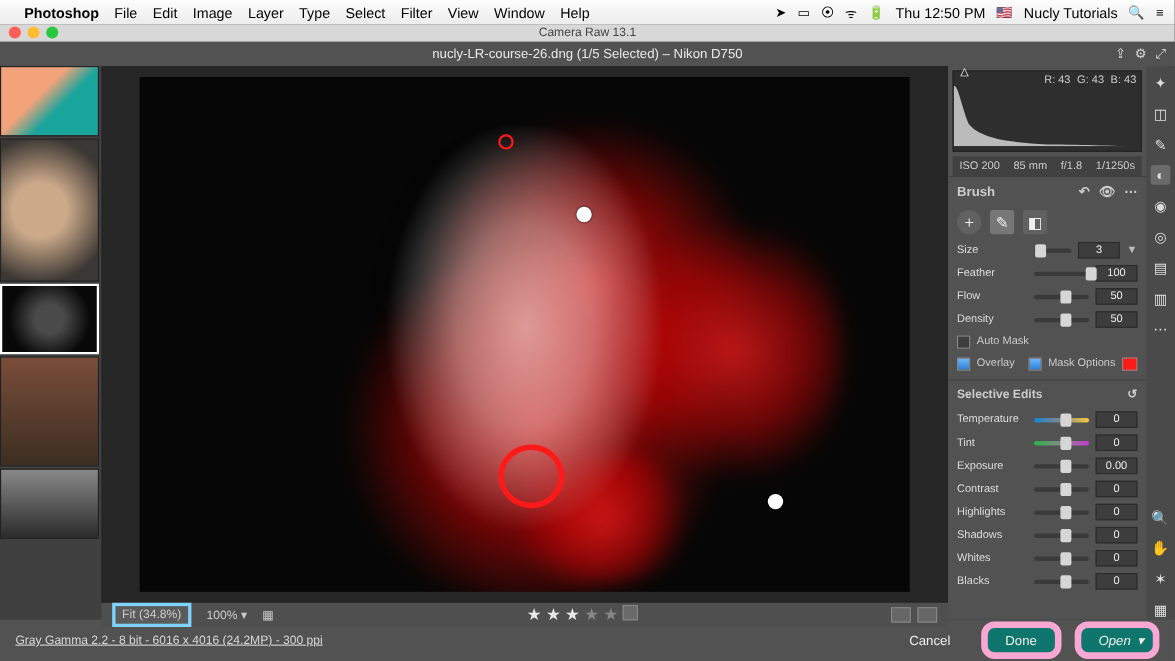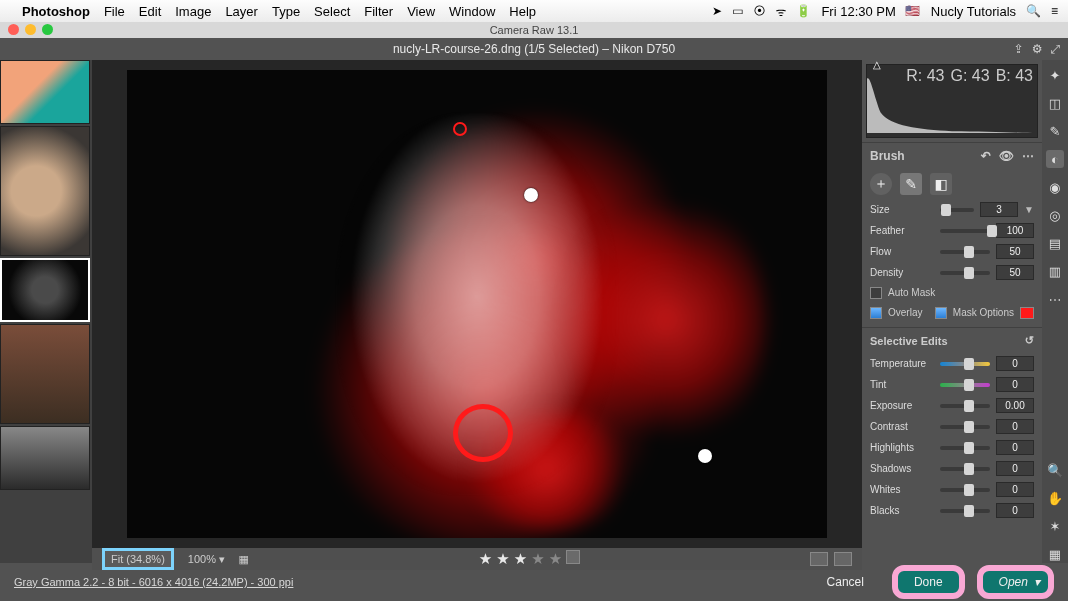--- a/index.html
+++ b/index.html
@@ -70,21 +70,21 @@
 .view-icons span{width:18px;height:14px;background:#666;border:1px solid #888;display:inline-block;}
 
 
 .right { width: 206px; background: #525252; display:flex; }
 .panel-body { flex:1; overflow:hidden; }
 .toolstrip { width:26px; background:#4a4a4a; display:flex; flex-direction:column; align-items:center; padding-top:6px; gap:10px; }
 .toolstrip span{ width:18px;height:18px; display:flex;align-items:center;justify-content:center; color:#ddd; cursor:pointer; font-size:13px;}
 .toolstrip .sel{background:#6a6a6a;border-radius:3px;}
 .histogram{ height:74px; background:#2e2e2e; margin:4px; position:relative; border:1px solid #222;}
 .histogram svg{position:absolute;inset:0;}
-.rgb-row{position:absolute;right:4px;top:2px;font-size:16px;color:#ccc;display:flex;gap:6px;}
+.rgb-row{position:absolute;right:4px;top:2px;font-size:10px;color:#ccc;display:flex;gap:6px;}
 .marker{position:absolute;left:6px;top:-6px;color:#fff;font-size:10px;}
 .metabar{height:18px;background:#414141;margin:0 4px;display:flex;justify-content:space-around;align-items:center;font-size:10px;}
 .section-title{display:flex;align-items:center;justify-content:space-between;padding:6px 8px;font-size:12px;font-weight:600;border-top:1px solid #404040;}
 .section-title .ticons{display:flex;gap:8px;color:#ccc;font-size:12px;}
 .brush-icons{display:flex;gap:8px;padding:4px 8px;}
 .brush-icons span{width:22px;height:22px;border-radius:50%;display:flex;align-items:center;justify-content:center;background:#616161;color:#eee;font-size:14px;cursor:pointer;}
 .brush-icons .square{border-radius:3px;background:#616161;}
 .brush-icons .active{background:#777;}
 .slider-row{display:flex;align-items:center;gap:6px;padding:3px 8px;}
 .slider-row label{width:64px;font-size:10px;color:#ddd;}
@@ -122,21 +122,21 @@
   <span class="menu-item">Filter</span>
   <span class="menu-item">View</span>
   <span class="menu-item">Window</span>
   <span class="menu-item">Help</span>
   <span class="spacer"></span>
   <span class="status-icon">➤</span>
   <span class="status-icon">▭</span>
   <span class="status-icon">⦿</span>
   <span class="status-icon">ᯤ</span>
   <span class="status-icon">🔋</span>
-  <span class="clock">Fri 12:30 PM</span>
+  <span class="clock">Thu 12:50 PM</span>
   <span class="status-icon">🇺🇸</span>
   <span class="user">Nucly Tutorials</span>
   <span class="status-icon">🔍</span>
   <span class="status-icon">≡</span>
 </div>
 
 <div class="win-title">
   <div class="traffic">
     <span class="t-red"></span>
     <span class="t-yel"></span>
@@ -206,20 +206,26 @@
       <div class="histogram">
         <span class="marker">△</span>
         <div class="rgb-row">
           <span>R: 43</span>
           <span>G: 43</span>
           <span>B: 43</span>
         </div>
         <svg viewBox="0 0 100 40" preserveAspectRatio="none">
             <path d="M0,40 L0,8 C2,6 4,18 8,28 C14,36 30,38 50,39 C70,39 90,40 100,40 Z" fill="#bbb"></path>
           </svg>
+      </div>
+      <div class="metabar">
+        <span>ISO 200</span>
+        <span>85 mm</span>
+        <span>f/1.8</span>
+        <span>1/1250s</span>
       </div>
 
       <div class="section-title">
         <span>Brush</span>
         <span class="ticons">
           <span>↶</span>
           <span>👁</span>
           <span>⋯</span>
         </span>
       </div>

